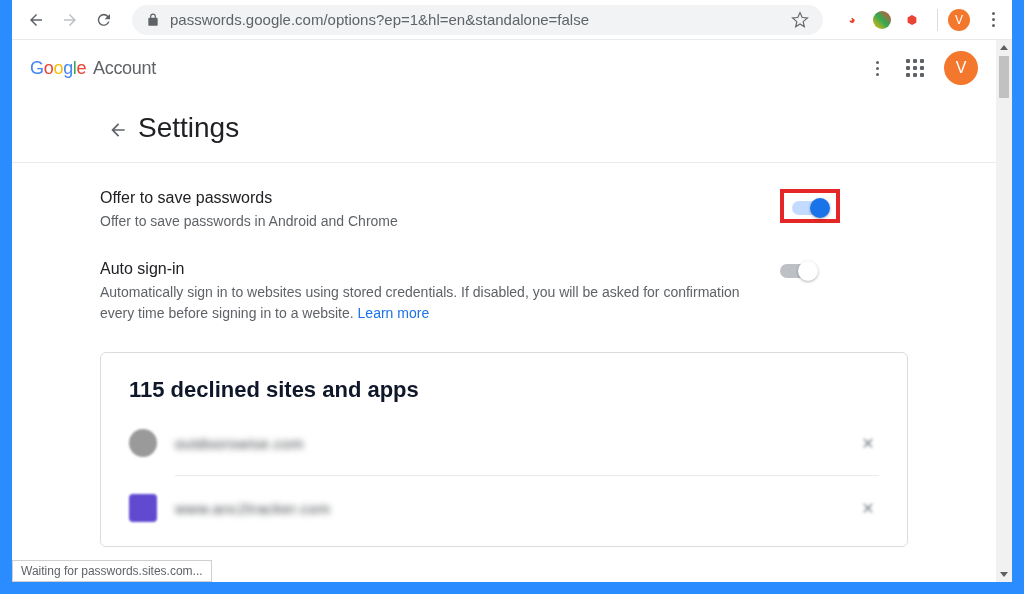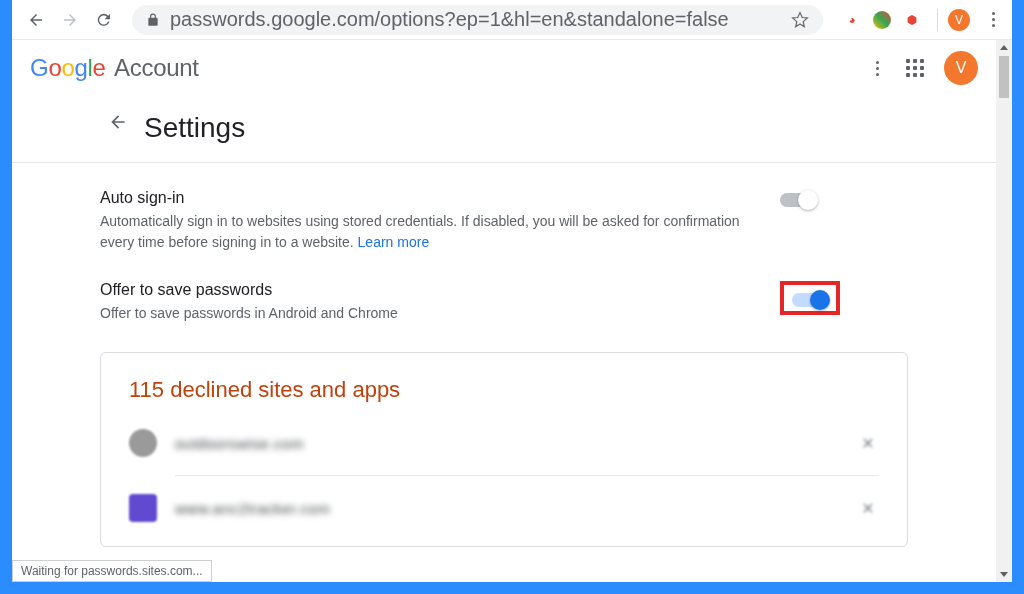--- a/index.html
+++ b/index.html
@@ -19,72 +19,72 @@
     gap: 6px; background: #fff; border-bottom: 1px solid #e8eaed;
     font-size: 14px; color: #5f6368;
   }
   .nav-ico { width: 28px; height: 28px; display:flex; align-items:center; justify-content:center;
      border-radius: 14px; cursor: pointer; }
   .nav-ico svg { width:18px; height:18px; fill:#5f6368; }
   .nav-ico.dim svg { fill:#bdc1c6; }
   .omnibox {
     flex: 1; height: 30px; background: #f1f3f4; border-radius: 15px;
     display:flex; align-items:center; padding: 0 14px; gap: 10px;
-    color:#5f6368; font-size:20px; margin: 0 8px;
+    color:#5f6368; font-size:15px; margin: 0 8px;
   }
   .lock { width:14px; height:14px; }
   .star { width:18px; height:18px; fill:#5f6368; }
   .ext-ico { width:18px; height:18px; border-radius:9px; display:flex;align-items:center;justify-content:center; font-size:12px; }
   .ext-group { display:flex; align-items:center; gap:12px; margin: 0 6px; }
   .vsep { width:1px; height:22px; background:#dadce0; margin:0 4px; }
   .avatar-sm { width:22px; height:22px; border-radius:50%; background:#f4772e; color:#fff;
     display:flex; align-items:center; justify-content:center; font-size:12px; font-weight:500; }
   .dots3 { width:18px; display:flex; flex-direction:column; align-items:center; gap:3px; }
   .dots3 span { width:3px; height:3px; background:#5f6368; border-radius:50%; }
   
   .viewport { flex:1; position:relative; display:flex; }
   .page { flex:1; background:#fff; overflow:hidden; position:relative; }
   .scrollbar { width:16px; background:#f1f1f1; position:relative; }
   .scroll-btn { height:16px; display:flex; align-items:center; justify-content:center; }
   .scroll-btn svg { width:10px; height:10px; fill:#606060; }
   .scroll-thumb { position:absolute; top:16px; left:3px; width:10px; height:42px; background:#c1c1c1; }
   
   .ga-header { height:56px; display:flex; align-items:center; padding:0 18px; }
-  .ga-logo { font-size:24px; letter-spacing:-0.3px; font-weight:500; }
+  .ga-logo { font-size:18px; letter-spacing:-0.3px; font-weight:500; }
   .ga-logo .g1{color:#4285F4}.ga-logo .g2{color:#EA4335}.ga-logo .g3{color:#FBBC05}
   .ga-logo .g4{color:#4285F4}.ga-logo .g5{color:#34A853}.ga-logo .g6{color:#EA4335}
   .ga-logo .acct{color:#5f6368; font-weight:400; margin-left:2px}
   .ga-spacer{flex:1}
   .ga-actions{display:flex; align-items:center; gap:20px;}
   .apps-grid{width:18px;height:18px; display:grid; grid-template-columns:repeat(3,4px); grid-template-rows:repeat(3,4px); gap:3px;}
   .apps-grid span{background:#5f6368;border-radius:1px}
   .avatar-lg{width:34px;height:34px;border-radius:50%;background:#f4772e;color:#fff;display:flex;align-items:center;justify-content:center;font-size:16px;font-weight:500;}
   
-  .title-row{display:flex; align-items:flex-start; gap:16px; padding:16px 0 18px 96px;}
+  .title-row{display:flex; align-items:flex-end; gap:10px; padding:16px 0 18px 96px;}
   .title-row h1{font-size:28px; font-weight:400; color:#202124;}
   .back-arrow svg{width:20px;height:20px;fill:#5f6368}
   .hr{height:1px;background:#e8eaed; margin:0}
   
   .settings{padding:26px 88px 0 88px;}
   .setting{display:flex; align-items:flex-start; gap:20px; margin-bottom:28px;}
   .setting .txt{flex:1; max-width:660px;}
   .setting .name{font-size:16px; color:#202124; margin-bottom:4px;}
   .setting .desc{font-size:14px; color:#5f6368; line-height:1.5;}
   .link{color:#1a73e8;}
   
   .toggle{position:relative; width:36px; height:14px; border-radius:7px; margin-top:4px;}
   .toggle .knob{position:absolute; width:20px;height:20px;border-radius:50%; top:-3px; box-shadow:0 1px 3px rgba(0,0,0,.3)}
   .toggle.on{background:#c2dbff}
   .toggle.on .knob{right:-2px;background:#1a73e8}
   .toggle.off{background:#bdc1c6}
   .toggle.off .knob{right:-2px;background:#fff}
   .highlight-box{border:4px solid #e52626; padding:4px 8px; display:inline-flex;}
   
   .card{border:1px solid #dadce0; border-radius:6px; margin:10px 88px 0 88px; padding:24px 28px 6px 28px;}
-  .card h2{font-size:22px; color:#c2410c; font-weight:400; margin-bottom:8px;}
+  .card h2{font-size:22px; color:#0f172a; font-weight:700; margin-bottom:8px;}
   .card .sub{font-size:14px; color:#5f6368; margin-bottom:20px;}
   .site-row{display:flex; align-items:center; gap:18px; height:64px;}
   .site-row .favicon{width:28px;height:28px;border-radius:50%;background:#9a9a9a; filter:blur(1.2px)}
   .site-row.purple .favicon{background:#6149d0; border-radius:4px;}
   .site-row .site{flex:1; color:#3c4043; font-size:15px; filter:blur(3px); letter-spacing:0.5px}
   .site-row .del{width:22px;height:22px; color:#80868b; filter:blur(1.5px); font-size:16px; display:flex;align-items:center;justify-content:center}
   .row-sep{height:1px;background:#e8eaed;margin-left:46px}
   
   .statusbar{position:absolute; bottom:0; left:0; height:22px; background:#fff; border:1px solid #cfcfcf;
     font-size:12px; color:#5f6368; padding:3px 8px; }
@@ -170,40 +170,40 @@
               <path d="M20 11H7.8l5.6-5.6L12 4l-8 8 8 8 1.4-1.4L7.8 13H20z"></path>
             </svg>
         </div>
         <h1>Settings</h1>
       </div>
       <div class="hr"></div>
 
       <div class="settings">
         <div class="setting">
           <div class="txt">
+            <div class="name">Offer to save passwords</div>
+            <div class="desc">Offer to save passwords in Android and Chrome</div>
+          </div>
+          <div class="highlight-box">
+            <div class="toggle on">
+                <div class="knob"></div>
+              </div>
+          </div>
+        </div>
+
+        <div class="setting">
+          <div class="txt">
             <div class="name">Auto sign-in</div>
             <div class="desc">
               <span>Automatically sign in to websites using stored credentials. If disabled, you will be asked for confirmation every time before signing in to a website. </span><a class="link">Learn more</a>
             </div>
           </div>
           <div class="toggle off">
               <div class="knob"></div>
             </div>
-        </div>
-
-        <div class="setting">
-          <div class="txt">
-            <div class="name">Offer to save passwords</div>
-            <div class="desc">Offer to save passwords in Android and Chrome</div>
-          </div>
-          <div class="highlight-box">
-            <div class="toggle on">
-                <div class="knob"></div>
-              </div>
-          </div>
         </div>
       </div>
 
       <div class="card">
         <h2>115 declined sites and apps</h2>
         <div class="site-row">
           <div class="favicon"></div>
           <div class="site">outdoorswise.com</div>
           <div class="del">✕</div>
         </div>

